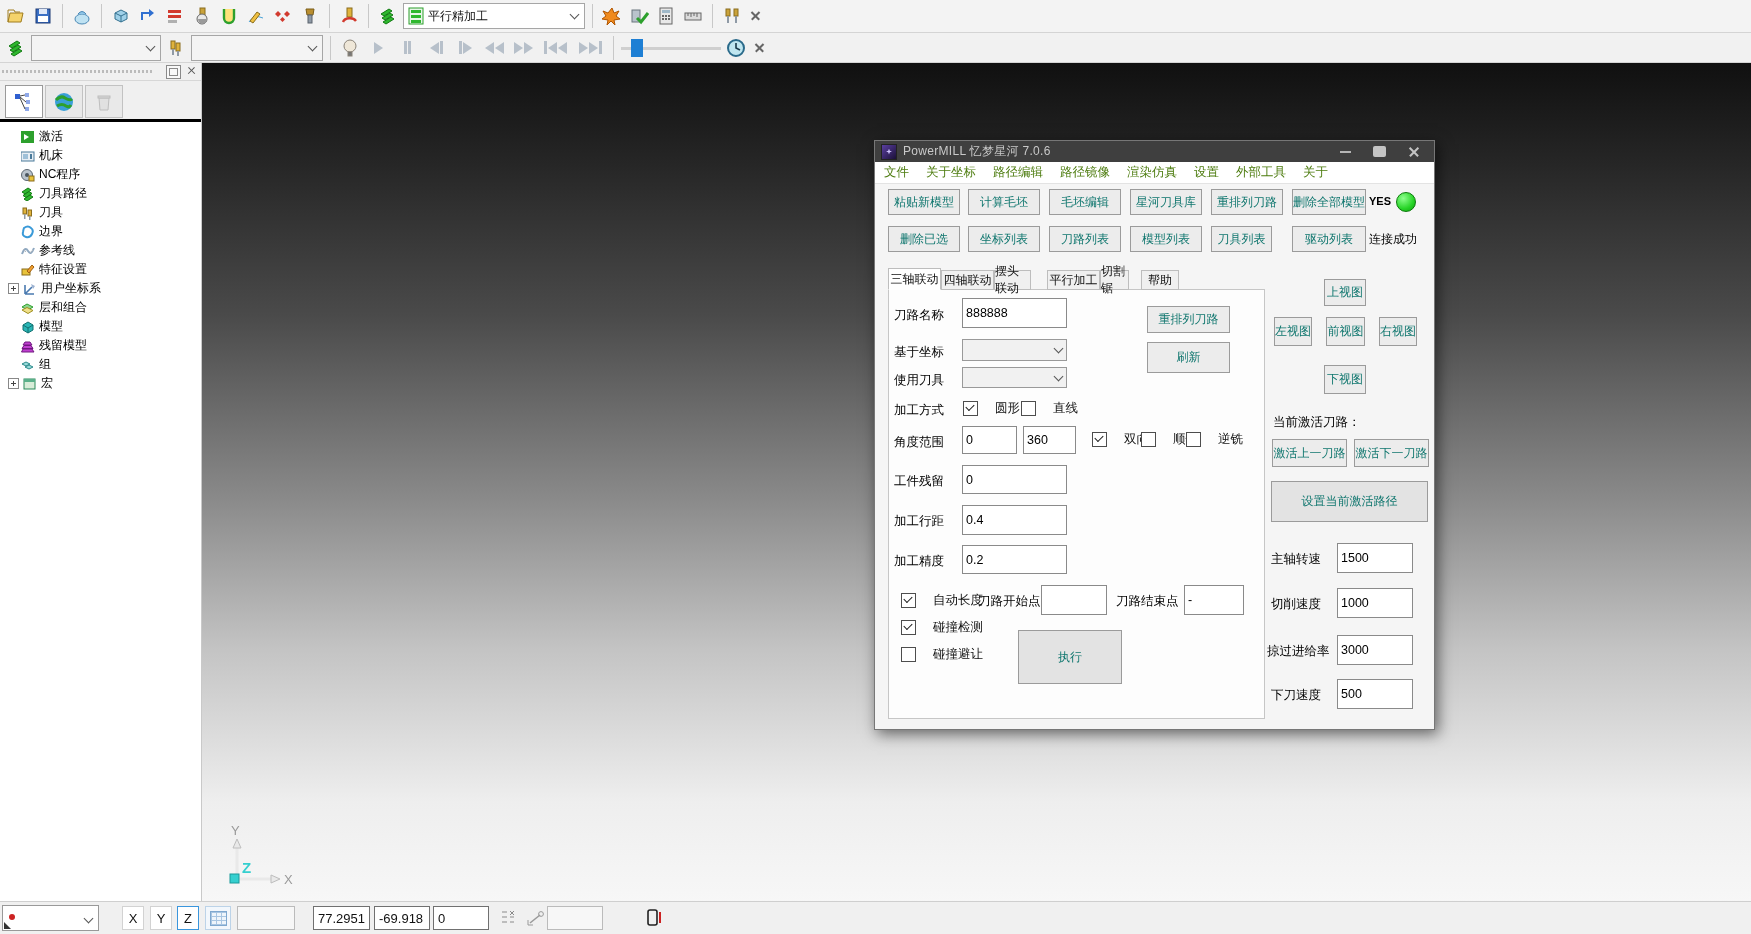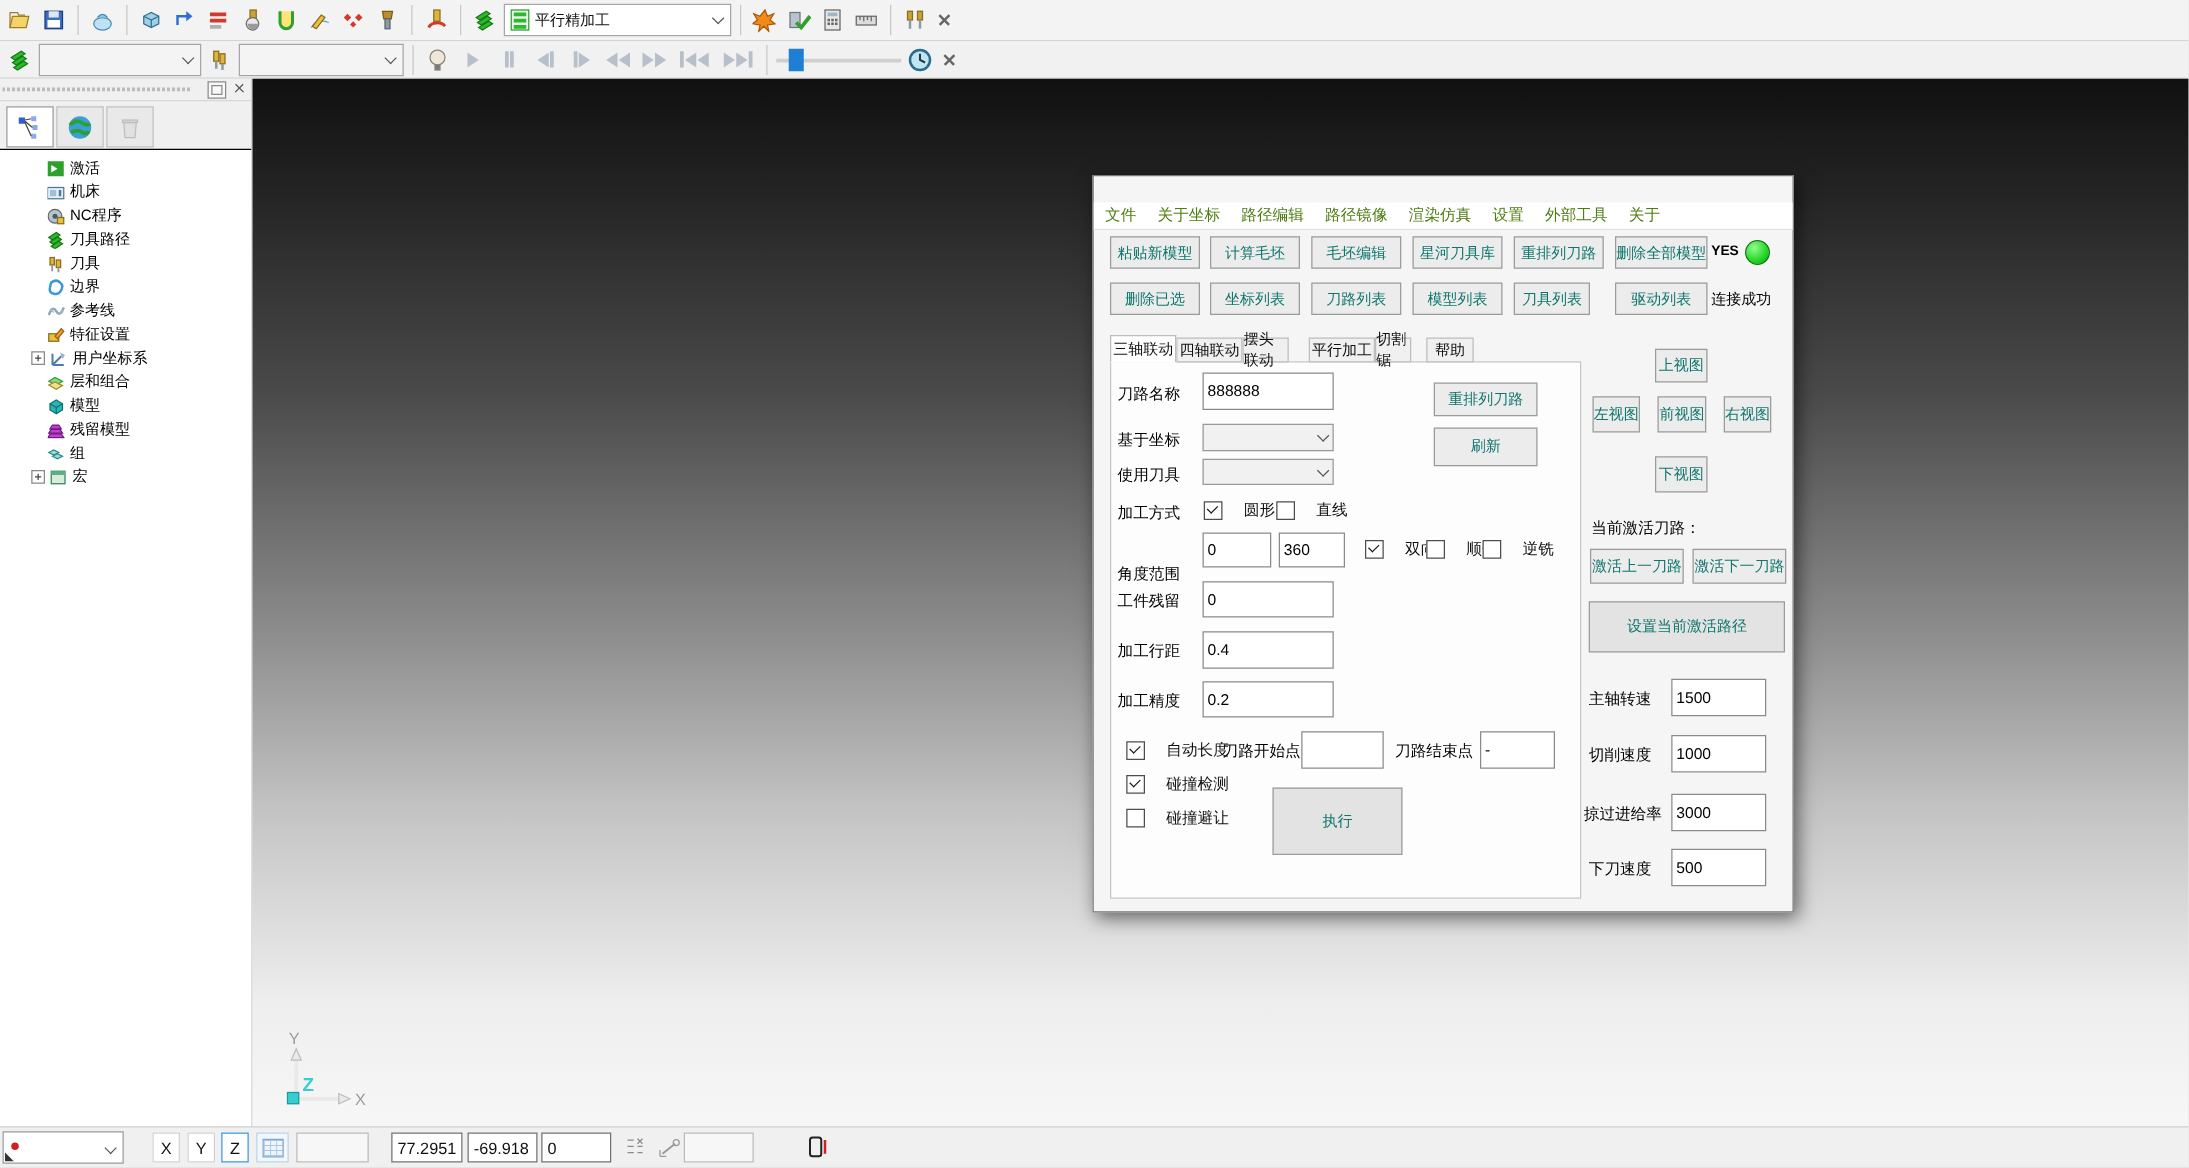--- a/index.html
+++ b/index.html
@@ -41,22 +41,22 @@
         background:repeating-linear-gradient(90deg,#bbb 0 2px,transparent 2px 4px);}
   .mini{width:13px;height:12px;border:1px solid #8a8a8a;background:#f8f8f8;position:relative;}
   .mini.restore::before{content:"";position:absolute;left:2px;top:2px;right:2px;bottom:2px;border:1px solid #8a8a8a;}
   .minix{width:13px;height:12px;position:relative;}
   .minix::before,.minix::after{content:"";position:absolute;left:2px;top:5px;width:9px;height:1.4px;background:#555;}
   .minix::before{transform:rotate(45deg);} .minix::after{transform:rotate(-45deg);}
   #ptabs{display:flex;gap:2px;padding:4px 0 0 5px;height:34px;}
   .ptab{width:36px;height:31px;display:flex;align-items:center;justify-content:center;
         border:1px solid #c2c2c2;background:#e9e9e9;}
   .ptab.active{background:#fff;border-color:#9a9a9a;}
-  #tree{position:absolute;left:0;right:0;top:56px;bottom:0;background:#fff;border-top:1px solid #000000;
-        padding:5px 0 0 21px;overflow:hidden;}
+  #tree{position:absolute;left:0;right:0;top:56px;bottom:0;background:#fff;border-top:3px solid #000000;
+        padding:5px 0 0 4px;overflow:hidden;}
   .trow{display:flex;align-items:center;height:19px;gap:4px;}
   .texp{width:9px;height:9px;flex:none;margin-left:4px;}
   .texp.plus{border:1px solid #888;background:
       linear-gradient(#444,#444) center/5px 1px no-repeat,
       linear-gradient(#444,#444) center/1px 5px no-repeat,#fff;}
   .ticon{width:14px;height:14px;flex:none;}
   .tlabel{font-size:12px;color:#000;white-space:nowrap;}
   
   #viewport{position:absolute;left:202px;top:63px;right:0;bottom:32px;
      background:linear-gradient(180deg,#101010 0%,#262626 12%,#4a4a4a 30%,#8a8a8a 52%,#c4c4c4 70%,#eeeeee 88%,#f7f7f7 100%);}
@@ -489,20 +489,29 @@
       <path d="M21 18 L17 27 L25 27 Z" fill="#e9e9e9" stroke="#bdbdbd"></path>
       <line x1="21" y1="58" x2="57" y2="58" stroke="#e9e9e9" stroke-width="3"></line>
       <path d="M64 58 L55 54 L55 62 Z" fill="#e9e9e9" stroke="#bdbdbd"></path>
       <rect x="14" y="53" width="9" height="9" fill="#35cfcf" stroke="#1a9a9a"></rect>
       <text x="26" y="52" fill="#35cfcf" font-size="15" font-weight="bold">Z</text>
       <text x="68" y="63" fill="#9a9a9a" font-size="13">X</text>
     </svg>
   </div>
 
   <div id="dlg">
+    <div class="titlebar">
+      <span class="appico"></span>
+      <span class="title">PowerMILL 忆梦星河  7.0.6</span>
+      <span class="winbtns">
+        <span class="wmin"></span>
+        <span class="wmax"></span>
+        <span class="wclose"></span>
+      </span>
+    </div>
     <div class="menubar">
       <span class="mitem">文件</span>
       <span class="mitem">关于坐标</span>
       <span class="mitem">路径编辑</span>
       <span class="mitem">路径镜像</span>
       <span class="mitem">渲染仿真</span>
       <span class="mitem">设置</span>
       <span class="mitem">外部工具</span>
       <span class="mitem">关于</span>
     </div>
@@ -550,21 +559,21 @@
     <span class="lbl" style="left:19px;top:261px;">加工方式</span>
     <span class="cbrow" style="left:88px;top:259px;">
         <span class="cb checked"></span>
         <span class="cblbl">圆形</span>
       </span>
     <span class="cbrow" style="left:146px;top:259px;">
         <span class="cb"></span>
         <span class="cblbl">直线</span>
       </span>
 
-    <span class="lbl" style="left:19px;top:293px;margin-top:17px;">角度范围</span>
+    <span class="lbl" style="left:19px;top:293px;">角度范围</span>
     <input class="inp" style="left: 87px; top: 285px; width: 55px; height: 28px;" value="0">
     <input class="inp" style="left: 148px; top: 285px; width: 53px; height: 28px;" value="360">
     <span class="cbrow" style="left:217px;top:290px;">
         <span class="cb checked"></span>
         <span class="cblbl">双向</span>
       </span>
     <span class="cbrow" style="left:266px;top:290px;">
         <span class="cb"></span>
         <span class="cblbl">顺铣</span>
       </span>

